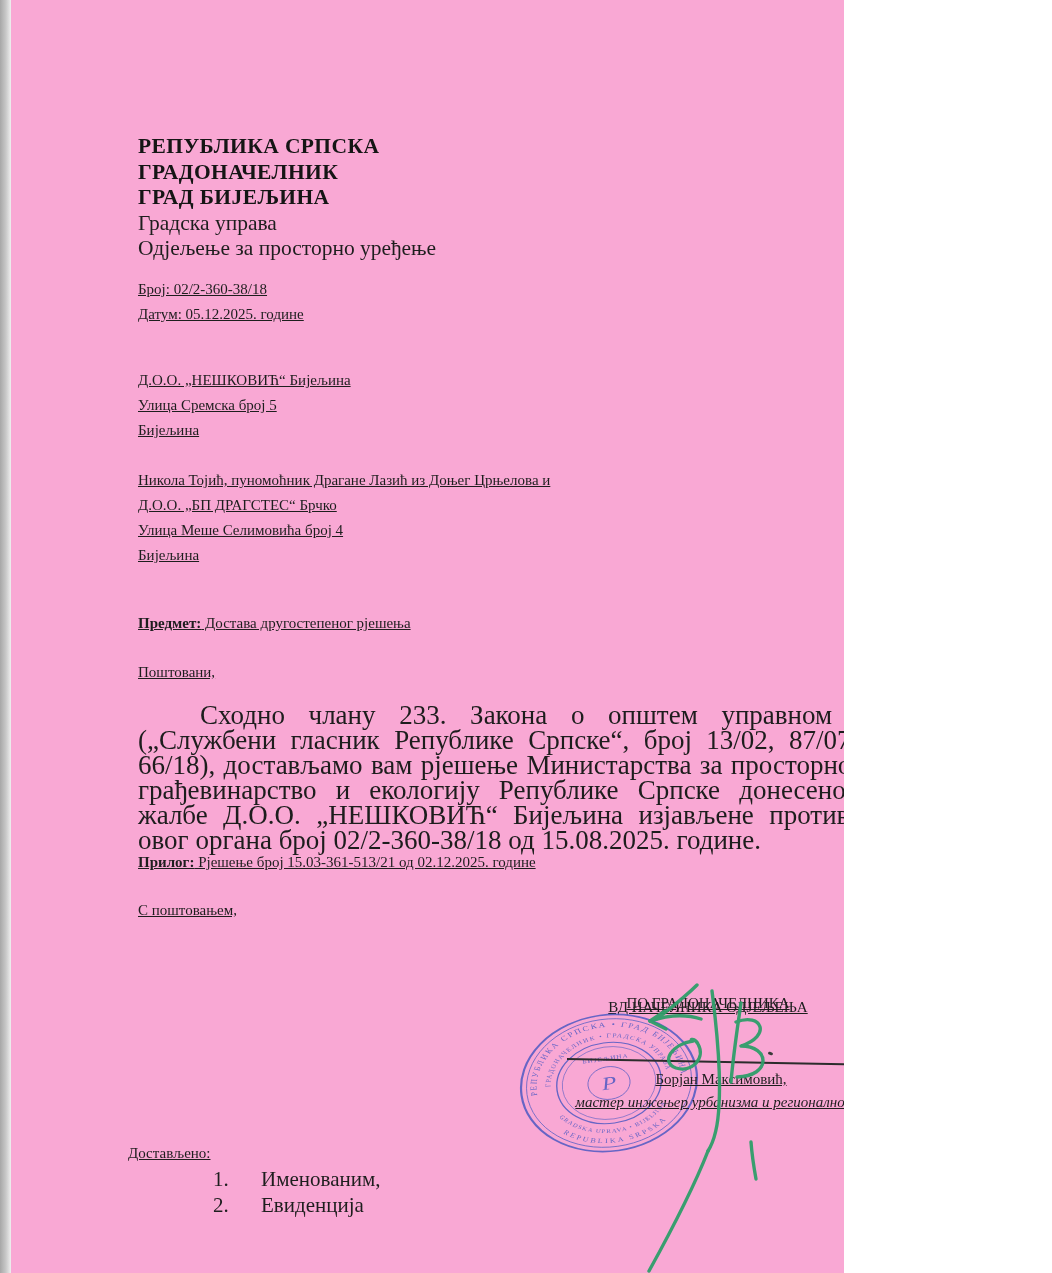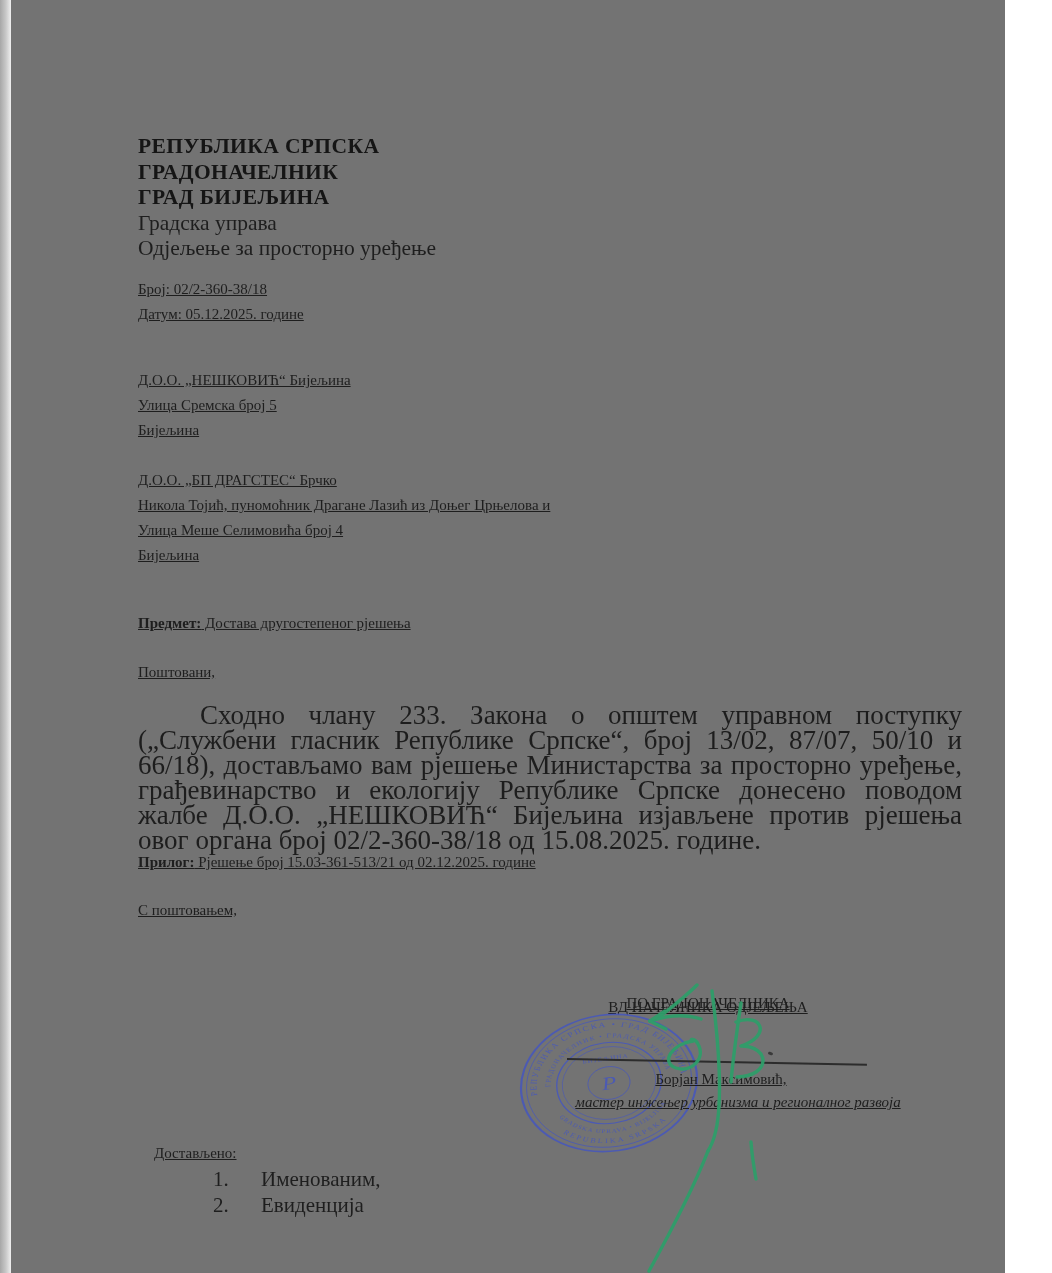--- a/index.html
+++ b/index.html
@@ -1,19 +1,19 @@
 <!DOCTYPE html>
 <html><head>
 <meta charset="utf-8">
 <style>
   html,body{margin:0;padding:0;background:#ffffff;}
   .page{
     position:relative;
-    width:1005px;height:1273px;
-    background:#737373;
+    width:844px;height:1273px;
+    background:#f9a8d4;
     overflow:hidden;
     font-family:"Liberation Serif","DejaVu Serif",serif;
     color:#1e1e1e;
   }
   .edge-shadow{
     position:absolute;left:0;top:0;width:11px;height:1273px;
     background:linear-gradient(to right,#a7a7a7,#c9c9c9 55%,#efefef);
   }
   .abs{position:absolute;}
   .txt{font-size:15px;line-height:25px;white-space:nowrap;text-decoration:underline;}
@@ -59,22 +59,22 @@
     <div class="txt">Датум: 05.12.2025. године</div>
   </div>
 
   <div class="abs" style="left:138px;top:368px;">
     <div class="txt">Д.О.О. „НЕШКОВИЋ“ Бијељина</div>
     <div class="txt">Улица Сремска број 5</div>
     <div class="txt">Бијељина</div>
   </div>
 
   <div class="abs" style="left:138px;top:468px;">
+    <div class="txt">Никола Тојић, пуномоћник Драгане Лазић из Доњег Црњелова и</div>
     <div class="txt">Д.О.О. „БП ДРАГСТЕС“ Брчко</div>
-    <div class="txt">Никола Тојић, пуномоћник Драгане Лазић из Доњег Црњелова и</div>
     <div class="txt">Улица Меше Селимовића број 4</div>
     <div class="txt">Бијељина</div>
   </div>
 
   <div class="abs txt" style="left:138px;top:611px;">
     <span class="bold">Предмет:</span><span> Достава другостепеног рјешења</span>
   </div>
 
   <div class="abs txt" style="left:138px;top:660px;">Поштовани,</div>
 
@@ -121,21 +121,21 @@
         <text x="100" y="109" font-size="26" text-anchor="middle" font-style="italic">Р</text>
       </g>
     </svg>
   </div>
 
   <div class="abs sig-rule" style="left:567px;top:1058px;width:300px;"></div>
   <div class="abs sig-dot" style="left:768px;top:1052px;"></div>
   <div class="abs txt center" style="left:471px;top:1067px;width:500px;">Борјан Максимовић,</div>
   <div class="abs txt center italic" style="left:488px;top:1090px;width:500px;">мастер инжењер урбанизма и регионалног развоја</div>
 
-  <div class="abs txt" style="left:154px;top:1141px;text-align:center;">Достављено:</div>
+  <div class="abs txt" style="left:128px;top:1141px;text-align:center;">Достављено:</div>
   <div class="abs" style="left:213px;top:1166px;">
     <div class="dist-row">
       <span class="dist-num">1.</span>
       <span>Именованим,</span>
     </div>
     <div class="dist-row">
       <span class="dist-num">2.</span>
       <span>Евиденција</span>
     </div>
   </div>

